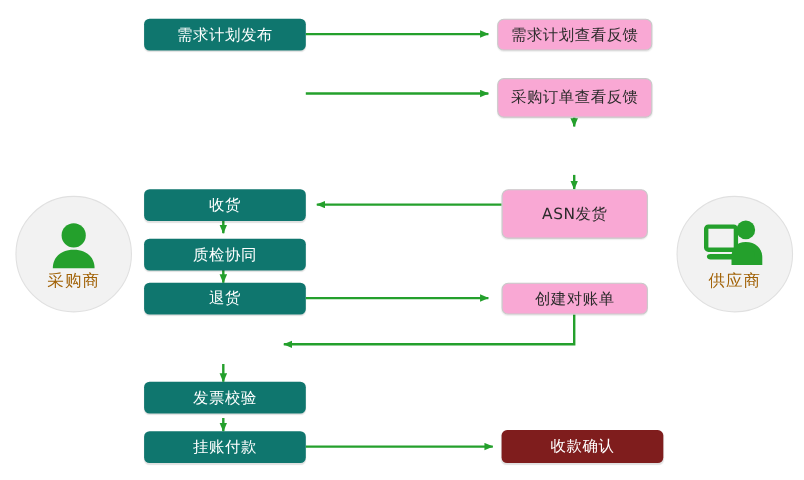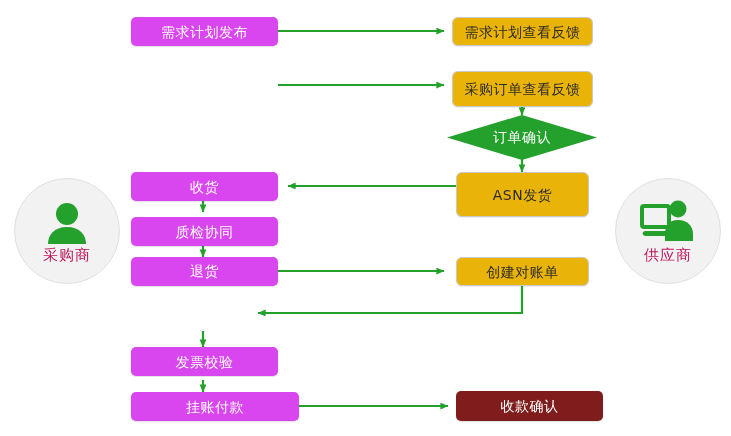--- a/index.html
+++ b/index.html
@@ -31,34 +31,34 @@
     display: flex;
     align-items: center;
     justify-content: center;
     font-size: 14px;
     line-height: 1;
     letter-spacing: 0.5px;
     white-space: nowrap;
     z-index: 3;
   }
   .node.green {
-    background: #d946ef;
+    background: #0f766e;
     color: #ffffff;
     border-radius: 5px;
     box-shadow: 0 1px 1px rgba(0,0,0,0.12);
     text-align: right;
   }
   .node.orange {
     background: #7f1d1d;
     color: #ffffff;
     border-radius: 5px;
     box-shadow: 0 1px 1px rgba(0,0,0,0.12);
   }
   .node.plain {
-    background: #eab308;
+    background: #f9a8d4;
     color: #2b2b2b;
     border: 1px solid #c9c9c9;
     border-radius: 6px;
     box-shadow: 0 1px 1px rgba(0,0,0,0.07);
   }
   .diamond-wrap {
     position: absolute;
     z-index: 3;
   }
   .diamond-wrap svg {
@@ -97,21 +97,21 @@
   }
   .actor .glyph {
     height: 46px;
     display: flex;
     align-items: flex-end;
     justify-content: center;
     margin-bottom: 2px;
   }
   .actor .caption {
     font-size: 15px;
-    color: #be185d;
+    color: #a16207;
     letter-spacing: 1px;
   }
 </style>
 </head>
 <body>
 
 <div id="canvas">
 
   <svg class="wires" viewBox="0 0 731 436" xmlns="http://www.w3.org/2000/svg">
     <defs>
@@ -177,26 +177,20 @@
 
   <div class="node plain" style="left:452px; top:17px; width:141px; height:29px;">
     <span>需求计划查看反馈</span>
   </div>
 
 
   <div class="node plain" style="left:452px; top:71px; width:141px; height:36px;">
     <span>采购订单查看反馈</span>
   </div>
 
-  <div class="diamond-wrap" style="left:447px; top:115px; width:150px; height:45px;">
-    <svg width="150" height="45" viewBox="0 0 150 45" xmlns="http://www.w3.org/2000/svg">
-      <polygon points="75,0 150,22.5 75,45 0,22.5" fill="#24a02c"></polygon>
-    </svg>
-    <span class="diamond-label on-green">订单确认</span>
-  </div>
 
   <div class="node plain" style="left:456px; top:172px; width:133px; height:45px;">
     <span>ASN发货</span>
   </div>
 
   <div class="node green" style="left:131px; top:172px; width:147px; height:29px;">
     <span>收货</span>
   </div>
 
   <div class="node green" style="left:131px; top:217px; width:147px; height:29px;">
@@ -209,21 +203,21 @@
 
   <div class="node plain" style="left:456px; top:257px; width:133px; height:29px;">
     <span>创建对账单</span>
   </div>
 
 
   <div class="node green" style="left:131px; top:347px; width:147px; height:29px;">
     <span>发票校验</span>
   </div>
 
-  <div class="node green" style="left:131px; top:392px; width:168px; height:29px;">
+  <div class="node green" style="left:131px; top:392px; width:147px; height:29px;">
     <span>挂账付款</span>
   </div>
 
   <div class="node orange" style="left:456px; top:391px; width:147px; height:30px;">
     <span>收款确认</span>
   </div>
 
 </div>
 
 </body></html>

